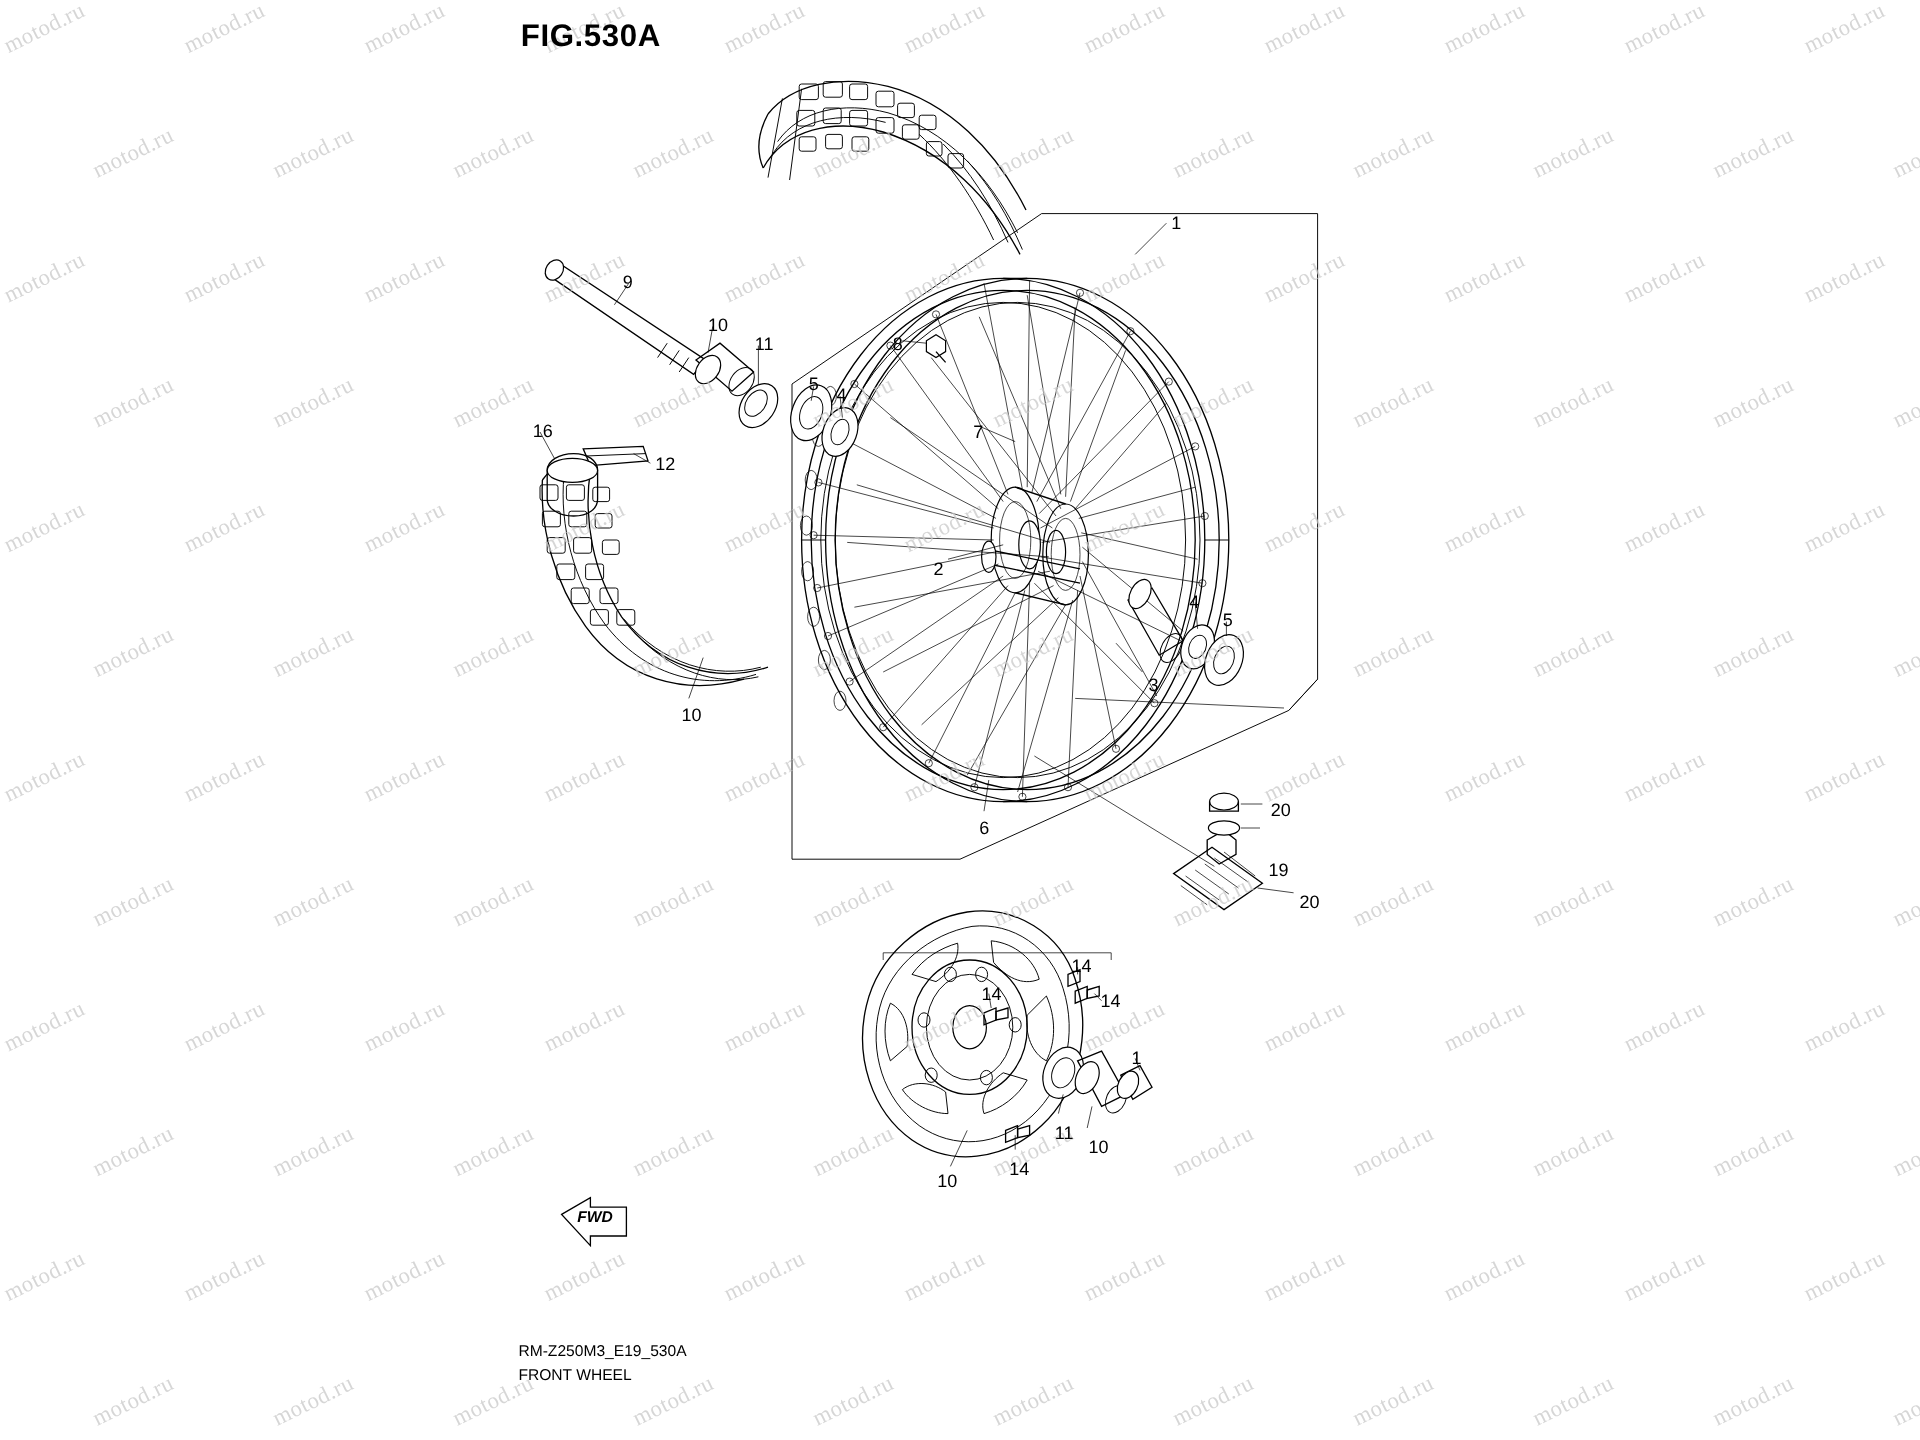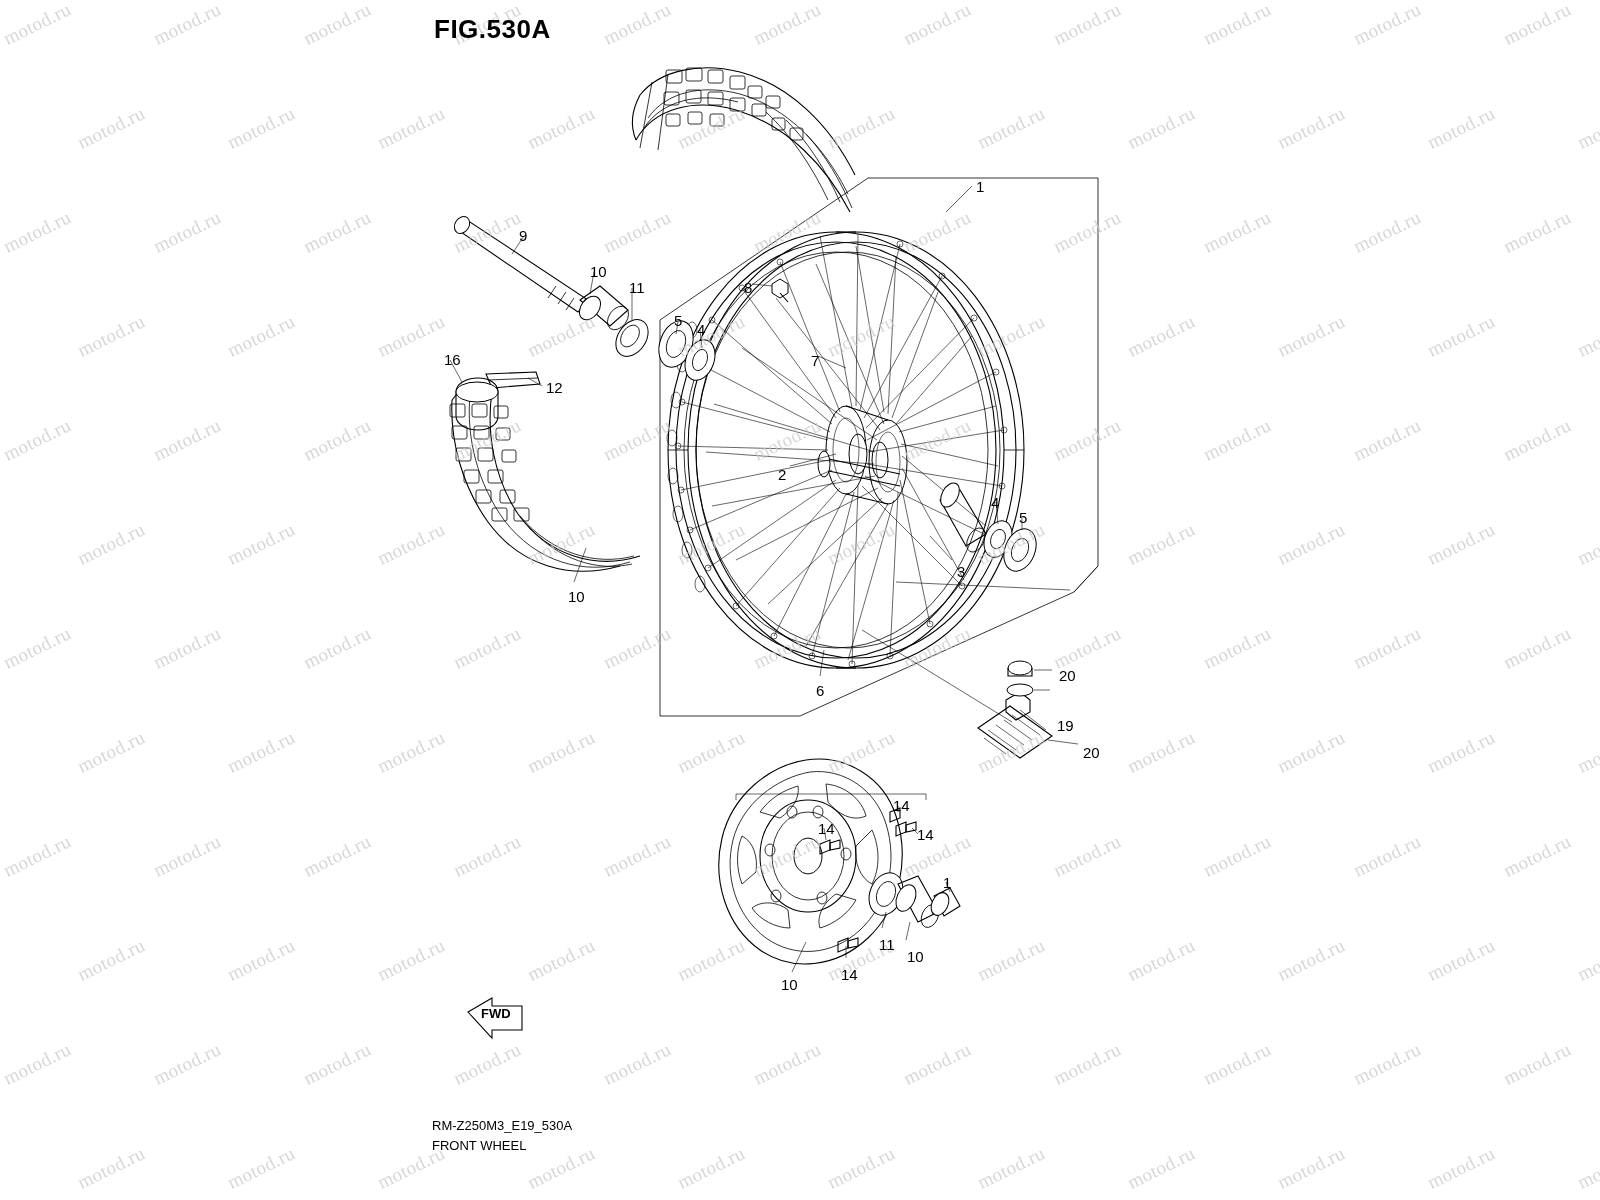--- a/index.html
+++ b/index.html
@@ -431,21 +431,21 @@
         <path d="M736 794 L 926 794"></path>
         <path d="M736 794 L 736 800"></path>
         <path d="M926 794 L 926 800"></path>
         <path d="M896 582 L 1070 590"></path>
       </g>
 
       <g>
         <path class="ln" d="M468 1012 L 492 998 L 492 1006 L 522 1006 L 522 1030 L 492 1030 L 492 1038 Z"></path>
       </g>
     </svg>
-    <div style="position:absolute;left:481px;top:1006px;font-size:13px;font-weight:bold;color:#000;">FWD</div>
+    <div style="position:absolute;left:481px;top:1006px;font-size:13px;font-weight:bold;font-style:italic;color:#000;">FWD</div>
   </div>
 
   <div id="watermarks">
       <div class="wm" style="left: 0px; top: 30px; color: rgb(201, 201, 201);">motod.ru</div>
       <div class="wm" style="left: 150px; top: 30px; color: rgb(201, 201, 201);">motod.ru</div>
       <div class="wm" style="left: 300px; top: 30px; color: rgb(201, 201, 201);">motod.ru</div>
       <div class="wm" style="left: 450px; top: 30px; color: rgb(201, 201, 201);">motod.ru</div>
       <div class="wm" style="left: 600px; top: 30px; color: rgb(201, 201, 201);">motod.ru</div>
       <div class="wm" style="left: 750px; top: 30px; color: rgb(201, 201, 201);">motod.ru</div>
       <div class="wm" style="left: 900px; top: 30px; color: rgb(201, 201, 201);">motod.ru</div>

